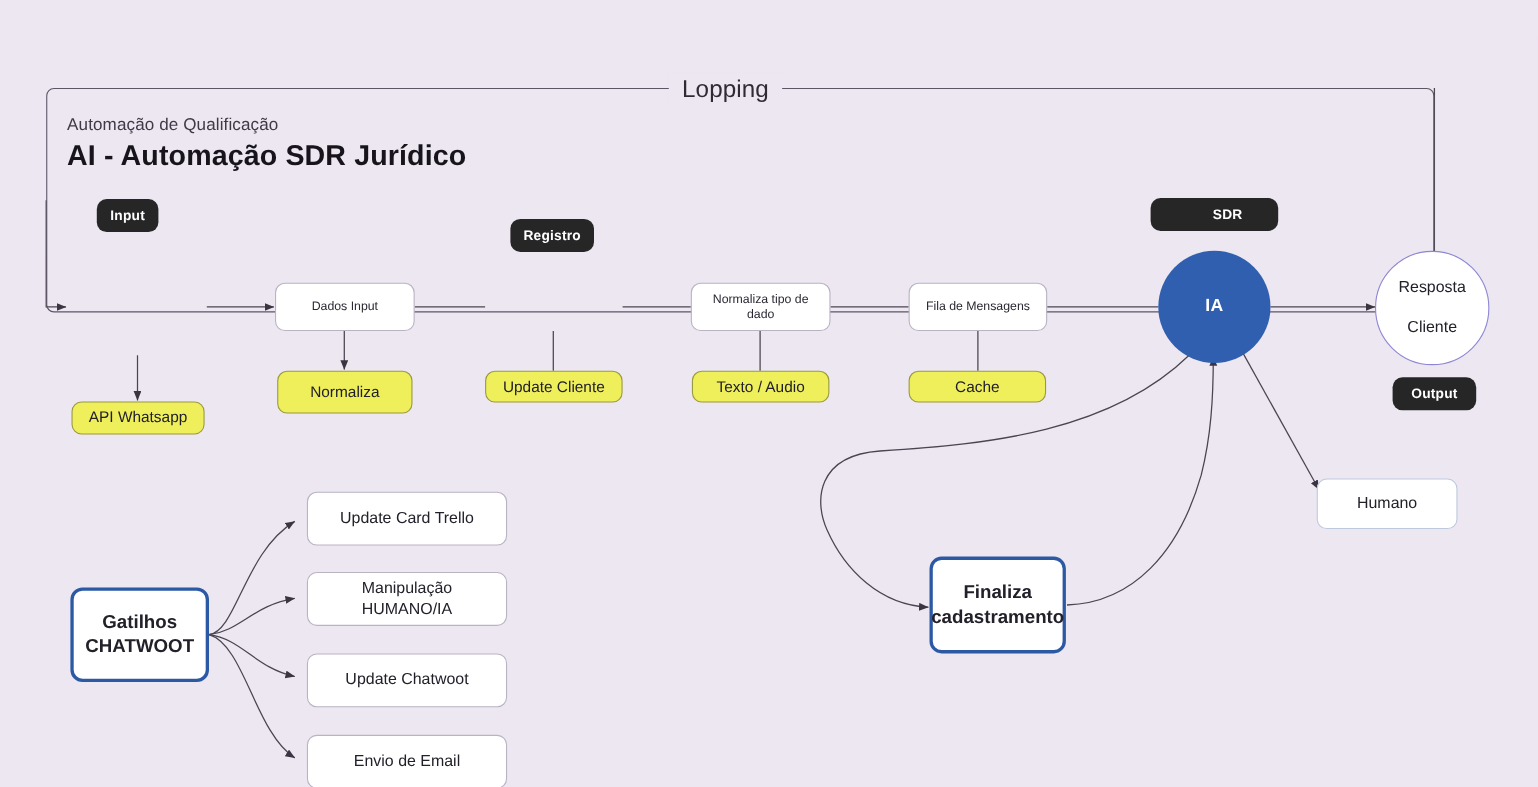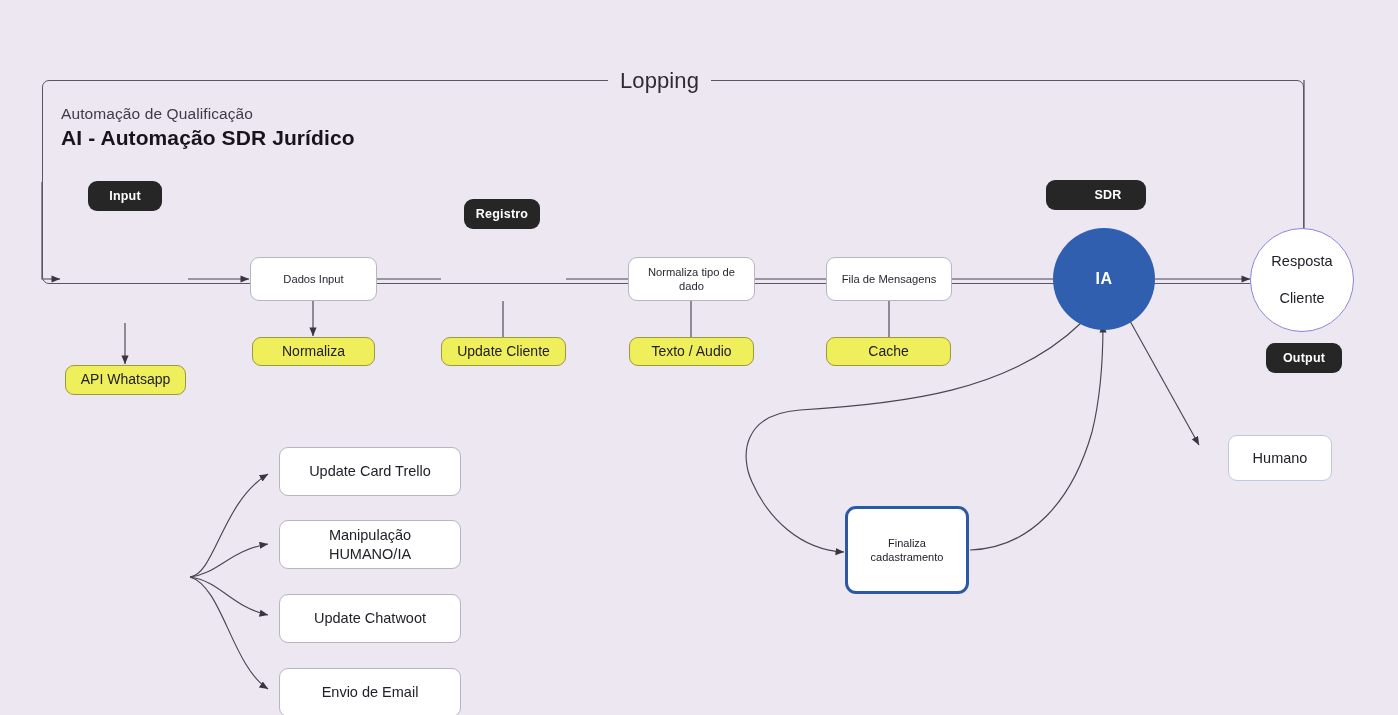--- a/index.html
+++ b/index.html
@@ -61,21 +61,21 @@
     top: 73px;
     font-size: 15.5px;
     color: #3f3a46;
     letter-spacing: .1px;
     white-space: nowrap;
   }
   .title {
     position: absolute;
     left: 61px;
     top: 94px;
-    font-size: 21px;
+    font-size: 26px;
     font-weight: bold;
     color: #17151b;
     letter-spacing: .1px;
     white-space: nowrap;
   }
 
   
   .badge {
     position: absolute;
     display: flex;
@@ -110,21 +110,21 @@
   }
   .node.plain.small {
     font-size: 11.2px;
     color: #2a2731;
   }
   .node.accent {
     border: 3px solid #2c59a4;
     border-radius: 11px;
     font-size: 14.5px;
   }
-  .node.accent.small-txt { font-size: 11px; }
+  .node.accent.small-txt { font-size: 17px; font-weight: bold; }
   .node.soft {
     border: 1px solid #bdc9dd;
     font-size: 14.5px;
   }
   .node.yellow {
     background: #efef5c;
     border: 1px solid #9a9a3f;
     border-radius: 9px;
     font-size: 14px;
     color: #21202a;
@@ -197,57 +197,61 @@
       <path d="M190,545 C222,554 232,634 268,657" marker-end="url(#arr)"></path>
     </g>
   </svg>
 
   <div class="loop-frame"></div>
   <div class="loop-title">Lopping</div>
 
   <div class="subtitle">Automação de Qualificação</div>
   <div class="title">AI - Automação SDR Jurídico</div>
 
-  <div class="badge" style="left:88px;  top:149px; width:74px;">Input</div>
+  <div class="badge" style="left:88px;  top:149px; width:56px;">Input</div>
   <div class="badge" style="left:464px; top:167px; width:76px;">Registro</div>
-  <div class="badge" style="left:1046px;top:148px; width:100px;padding-left:24px;">SDR</div>
+  <div class="badge" style="left:1046px;top:148px; width:116px;padding-left:24px;">SDR</div>
   <div class="badge" style="left:1266px;top:311px; width:76px;">Output</div>
 
 
   <div class="node yellow" style="left:65px; top:333px; width:121px; height:30px;">API Whatsapp</div>
 
   <div class="node plain small" style="left:250px; top:225px; width:127px; height:44px;">Dados Input</div>
 
-  <div class="node yellow" style="left:252px; top:305px; width:123px; height:29px;">Normaliza</div>
+  <div class="node yellow" style="left:252px; top:305px; width:123px; height:39px;">Normaliza</div>
 
 
   <div class="node yellow" style="left:441px; top:305px; width:125px; height:29px;">Update Cliente</div>
 
   <div class="node plain small" style="left:628px; top:225px; width:127px; height:44px;">Normaliza tipo de dado</div>
 
   <div class="node yellow" style="left:629px; top:305px; width:125px; height:29px;">Texto / Audio</div>
 
   <div class="node plain small" style="left:826px; top:225px; width:126px; height:44px;">Fila de Mensagens</div>
 
   <div class="node yellow" style="left:826px; top:305px; width:125px; height:29px;">Cache</div>
 
   <div class="node circle blue" style="left:1053px; top:196px; width:102px; height:102px;">IA</div>
 
   <div class="node circle outline" style="left:1250px; top:196px; width:104px; height:104px; flex-direction:column;">
     <span>Resposta</span>
     <span>Cliente</span>
   </div>
 
-  <div class="node soft" style="left:1228px; top:403px; width:104px; height:46px;text-align:center;">Humano</div>
+  <div class="node soft" style="left:1197px; top:403px; width:128px; height:46px;text-align:center;">Humano</div>
 
   <div class="node accent small-txt" style="left:845px; top:474px; width:124px; height:88px; flex-direction:column;">
     <span>Finaliza</span>
     <span>cadastramento</span>
   </div>
 
+  <div class="node accent small-txt" style="left:64px; top:502px; width:126px; height:86px; flex-direction:column;">
+    <span>Gatilhos</span>
+    <span>CHATWOOT</span>
+  </div>
 
   <div class="node plain" style="left:279px; top:415px; width:182px; height:49px;">Update Card Trello</div>
 
   <div class="node plain" style="left:279px; top:488px; width:182px; height:49px;">Manipulação HUMANO/IA</div>
 
   <div class="node plain" style="left:279px; top:562px; width:182px; height:49px;">Update Chatwoot</div>
 
   <div class="node plain" style="left:279px; top:636px; width:182px; height:49px;">Envio de Email</div>
 
 </div>

